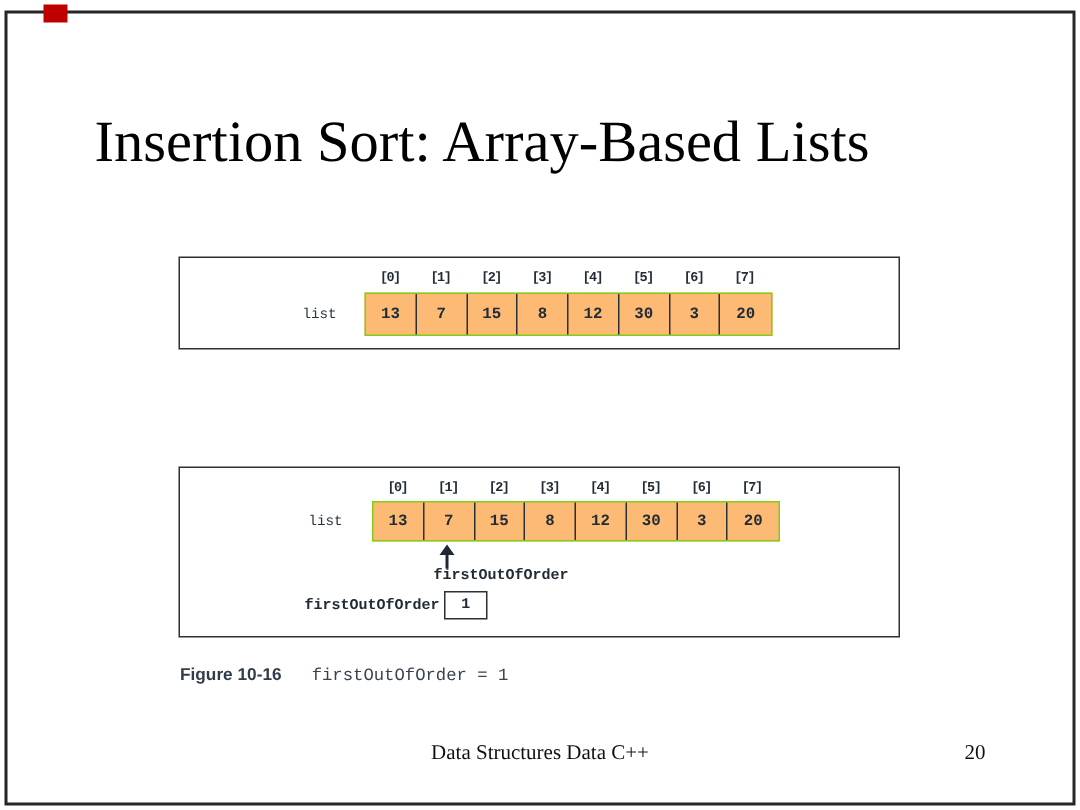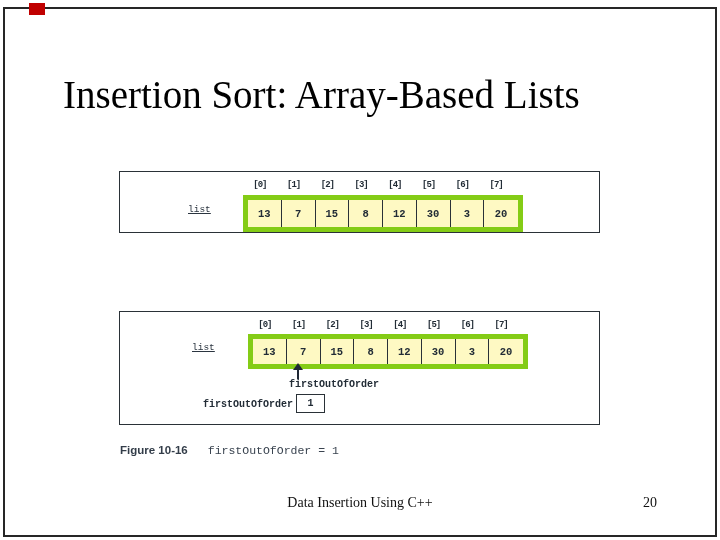--- a/index.html
+++ b/index.html
@@ -12,31 +12,31 @@
   .title{position:absolute;left:63px;top:72px;white-space:nowrap;
          font-family:"Liberation Serif",serif;font-size:39px;color:#000;}
   
   .figbox{position:absolute;left:119px;width:479px;border:1px solid #2a3137;background:#fff;}
   #figbox1{top:171px;height:60px;}
   #figbox2{top:311px;height:112px;}
   
   .idxrow,.cellrow{position:absolute;display:grid;grid-template-columns:repeat(8,1fr);width:270px;}
   .idxrow span{display:block;text-align:center;font-family:"Liberation Mono",monospace;
                font-weight:bold;font-size:9px;letter-spacing:-1px;color:#222c36;}
-  .cellrow{border:5px solid #84cc16;background:#fef9c3;}
+  .cellrow{border:1px solid #84cc16;background:#fdba74;}
   .cellrow .cell{display:flex;align-items:center;justify-content:center;
                  border-right:1px solid #2a3137;
                  font-family:"Liberation Mono",monospace;font-weight:bold;font-size:10.5px;color:#222c36;}
   .cellrow .cell:last-child{border-right:none;}
   #idx1{left:243px;top:180px;}
   #cells1{left:243px;top:195px;height:27px;}
   #idx2{left:248px;top:320px;}
   #cells2{left:248px;top:334px;height:25px;}
-  .arraylabel{position:absolute;width:50px;text-align:left;
-              font-family:"Liberation Mono",monospace;font-size:9.5px;color:#2b3540;text-decoration:underline;}
+  .arraylabel{position:absolute;width:50px;text-align:center;
+              font-family:"Liberation Mono",monospace;font-size:9.5px;color:#2b3540;}
   #listlabel1{left:188px;top:204px;}
   #listlabel2{left:192px;top:342px;}
   
   .arrowhead{position:absolute;left:293px;top:363px;width:0;height:0;
              border-left:5px solid transparent;border-right:5px solid transparent;
              border-bottom:7px solid #1f2835;}
   .arrowstem{position:absolute;left:297px;top:369px;width:2px;height:10px;background:#1f2835;}
   .pointerlabel{position:absolute;left:289px;top:379px;
                 font-family:"Liberation Mono",monospace;font-weight:bold;font-size:10px;color:#222c36;}
   .varlabel{position:absolute;left:170px;top:399px;width:123px;text-align:right;
@@ -114,16 +114,16 @@
   </div>
   <div class="arrowhead"></div>
   <div class="arrowstem"></div>
   <div class="pointerlabel">firstOutOfOrder</div>
   <div class="varlabel">firstOutOfOrder</div>
   <div class="varbox">1</div>
   <div class="caption" id="cap2">
     <span class="figname">Figure 10-16</span><span class="captext-mono">firstOutOfOrder = 1</span>
   </div>
 
-  <div class="footer-text">Data Insertion Using C++</div>
+  <div class="footer-text">Data Structures Data C++</div>
   <div class="page-number">20</div>
 
 </div>
 
 </body></html>

